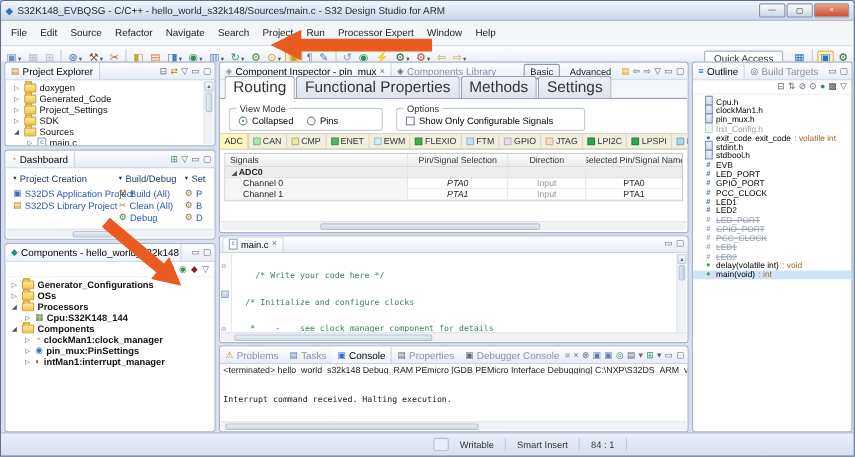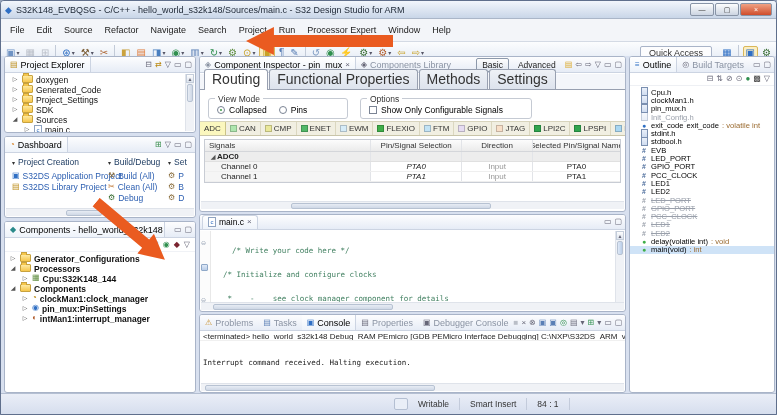--- a/index.html
+++ b/index.html
@@ -32,21 +32,21 @@
   .panel{position:absolute;background:#fff;border:1px solid #a9b4c8;border-radius:3px;overflow:hidden}
   .phead{height:16px;display:flex;align-items:center;background:linear-gradient(#fdfdfe,#e6ecf6);border-bottom:1px solid #ccd4e2;font-size:9px}
   .vtab{display:flex;align-items:center;gap:3px;padding:0 5px;height:100%;white-space:nowrap}
   .vtab.sel{background:linear-gradient(#ffffff,#eef3fa);border-right:1px solid #ccd4e2;color:#000}
   .vtab.uns{color:#8a93a3}
   .htools{margin-left:auto;display:flex;align-items:center;gap:3px;padding-right:3px;color:#667}
   .gi{font-size:8px;line-height:8px;color:#667}
 
   
   .tree{font-size:8.5px;color:#111;padding-top:2px}
-  .trow{height:10px;display:flex;gap:3px;white-space:nowrap}
+  .trow{height:10px;display:flex;align-items:center;gap:3px;white-space:nowrap}
   .exp{width:8px;font-size:6px;color:#555;text-align:center;flex:0 0 8px}
   .ic-folder{width:11px;height:8px;background:linear-gradient(#fde9a2,#f6c64a);border:1px solid #c8a23e;border-radius:1px;position:relative;flex:0 0 11px}
   .ic-folder::before{content:"";position:absolute;top:-3px;left:0;width:4px;height:2px;background:#f6c64a;border:1px solid #c8a23e;border-bottom:none}
   .ic-cfile{width:8px;height:10px;background:#fff;border:1px solid #8fa3c0;font-size:6px;color:#2f6fc4;display:flex;align-items:center;justify-content:center;flex:0 0 8px}
   .b{font-weight:bold}
 
   
   .vsb{position:absolute;top:17px;right:1px;bottom:1px;width:9px;background:#f0f2f6;border-left:1px solid #dfe3ea}
   .vsb .ar{height:9px;display:flex;align-items:center;justify-content:center;font-size:5px;color:#667;background:linear-gradient(#fdfdfd,#dde4ee);border:1px solid #c4cdda}
   .vsb .th{margin:1px;height:18px;background:linear-gradient(90deg,#e7ecf4,#cfd8e6);border:1px solid #b7c2d2;border-radius:2px}
@@ -398,20 +398,25 @@
         <span class="gi" style="color:#7a2430">◆</span>
         <span class="gi">▽</span>
       </div>
       <div class="tree" style="padding-left:4px">
         <div class="trow">
             <span class="exp">▷</span>
             <span class="ic-folder"></span>
             <span class="b">Generator_Configurations</span>
           </div>
         <div class="trow">
+            <span class="exp">▷</span>
+            <span class="ic-folder"></span>
+            <span class="b">OSs</span>
+          </div>
+        <div class="trow">
             <span class="exp">◢</span>
             <span class="ic-folder"></span>
             <span class="b">Processors</span>
           </div>
         <div class="trow" style="padding-left:12px">
             <span class="exp">▷</span>
             <span class="gi" style="color:#5a8a3a">▦</span>
             <span class="b">Cpu:S32K148_144</span>
           </div>
         <div class="trow">

